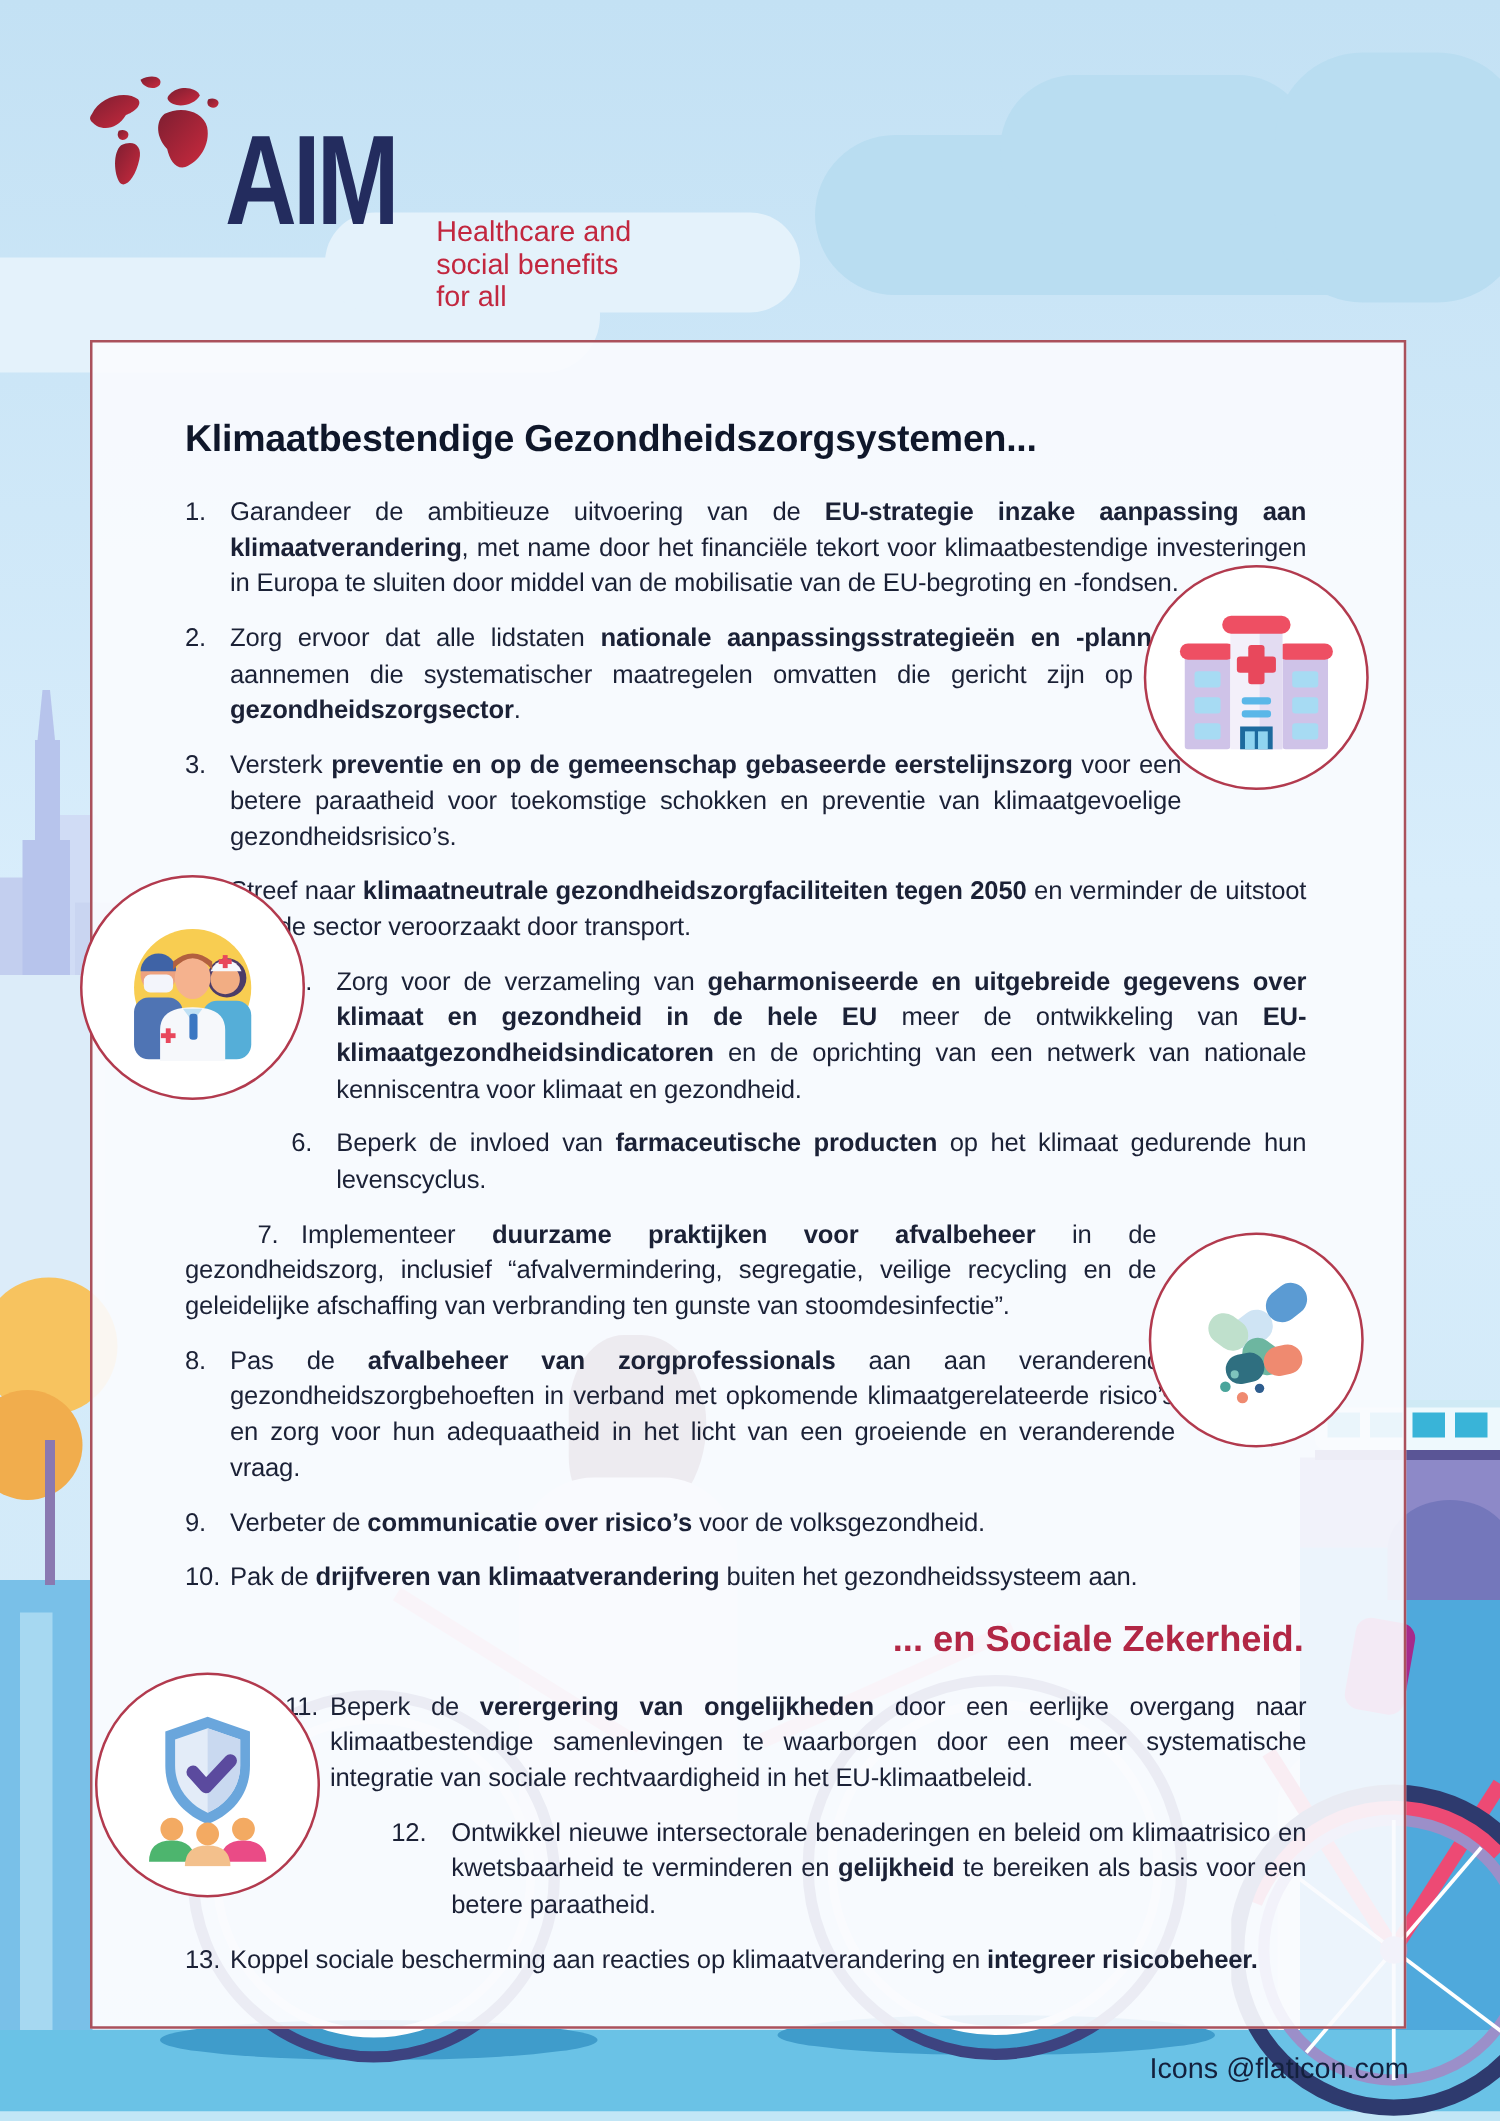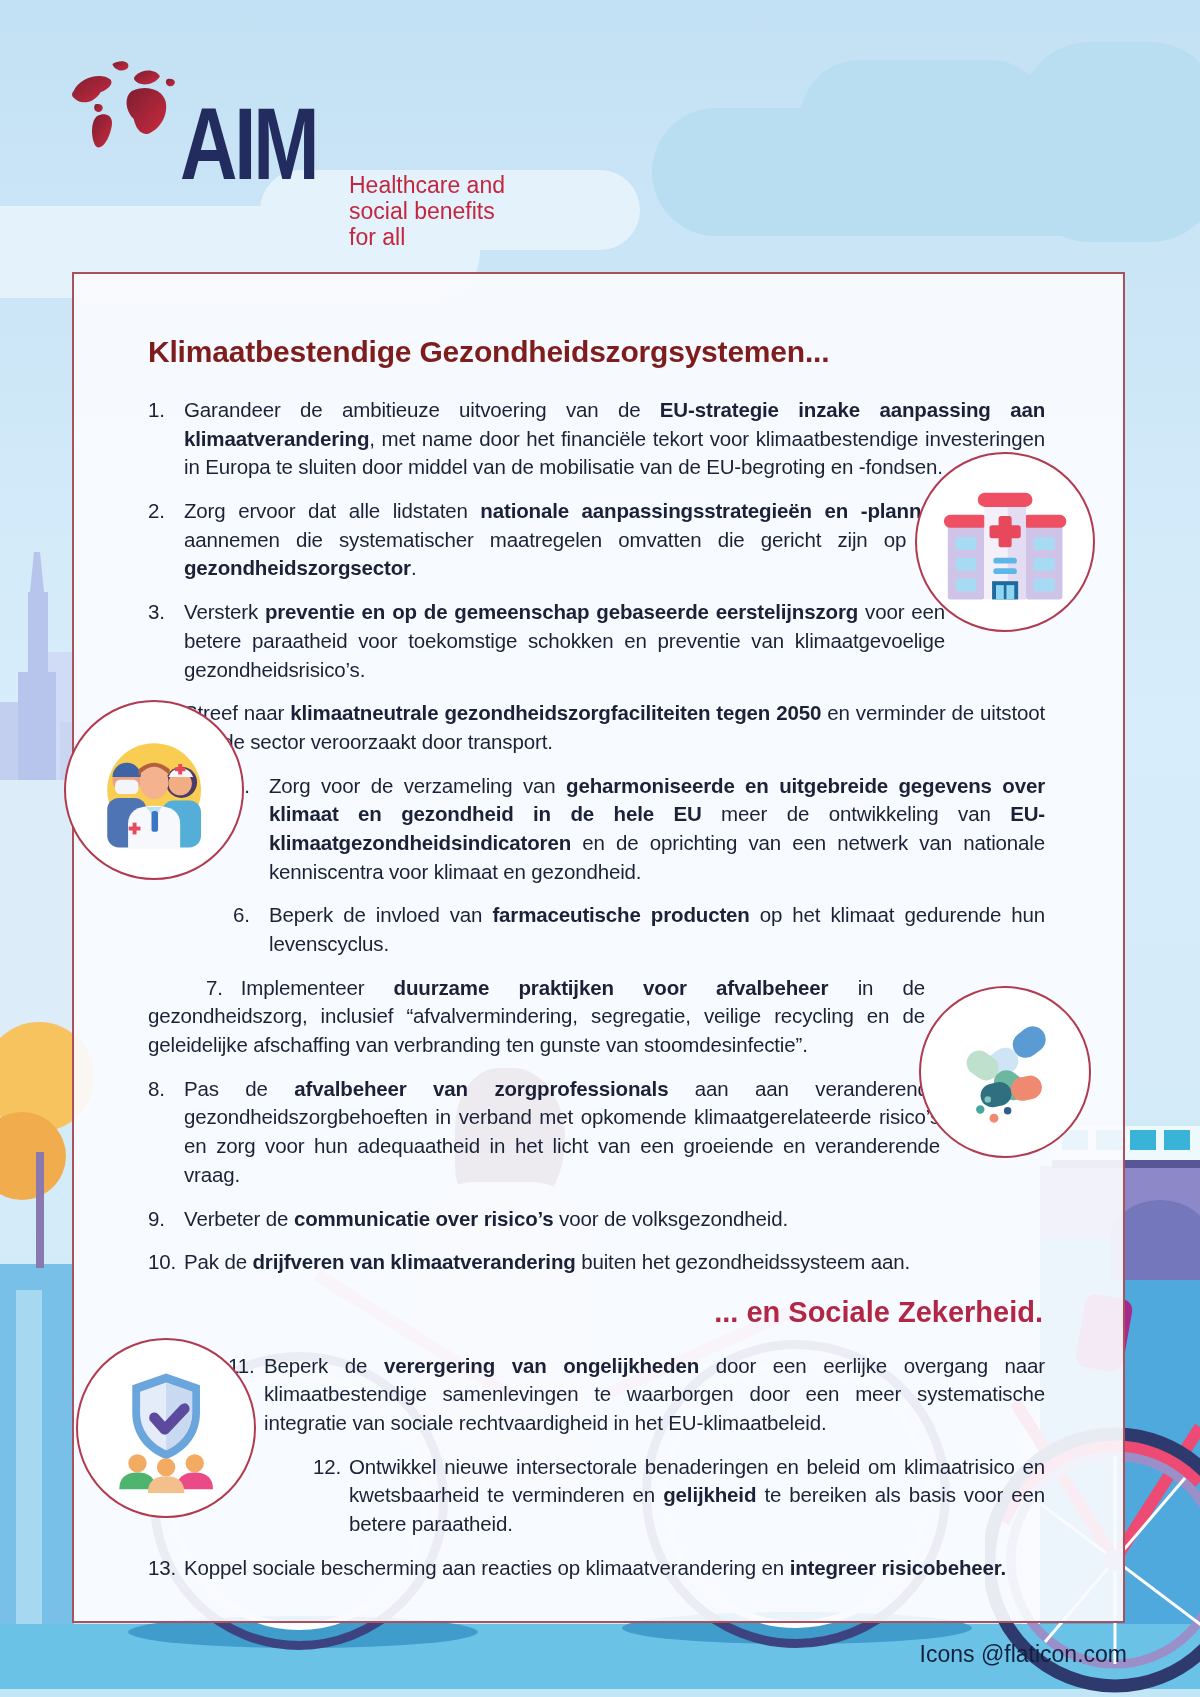--- a/index.html
+++ b/index.html
@@ -18,27 +18,27 @@
   
   .logo{position:absolute;left:62px;top:48px;width:620px;height:190px;}
   .brand{position:absolute;left:118px;top:50px;font-weight:700;font-size:102px;line-height:.92;
          color:#232c5e;letter-spacing:-4px;transform:scaleX(.78);transform-origin:left top;}
   .tagline{position:absolute;left:287px;top:80px;font-size:23px;line-height:1.14;color:#c2273f;margin-top:44px;}
 
   
   .card{position:absolute;left:72px;top:272px;width:1053px;height:1351px;box-sizing:border-box;
         background:rgba(250,251,254,.92);border:2px solid #aa515c;
         padding:60px 78px 0 74px;overflow:hidden;}
-  .card h1{margin:0 0 26px 0;font-size:30px;line-height:1.2;font-weight:700;color:#7f1d1d;letter-spacing:-.2px;}
+  .card h1{margin:0 0 26px 0;font-size:30px;line-height:1.2;font-weight:700;color:#0f172a;letter-spacing:-.2px;}
   .card h2{margin:18px 2px 22px 0;font-size:29px;line-height:1.2;font-weight:700;color:#b22745;text-align:right;}
   .item{display:flex;margin-bottom:15px;font-size:20.5px;line-height:1.4;color:#1b2136;letter-spacing:-.15px;}
   .item .num{flex:0 0 36px;}
   .item .txt{flex:1;text-align:justify;}
   .item b{font-weight:700;}
-  .ml85{margin-left:85px;} .ml102{margin-left:80px;} .ml165{margin-left:165px;}
+  .ml85{margin-left:85px;} .ml102{margin-left:80px;} .ml165{margin-left:165px;gap:12px;}
   .mr100{margin-right:100px;} .mr105{margin-right:105px;} .mr120{margin-right:120px;}
   .item.inline{display:block;text-align:justify;text-indent:58px;}
   .item.inline .num{display:inline;margin-right:18px;}
   .item.inline .txt{display:inline;text-align:justify;}
 
   
   .badge{position:absolute;border-radius:50%;background:#ffffff;border:2px solid #b23a4e;
          box-sizing:border-box;display:flex;align-items:center;justify-content:center;}
   .badge svg{width:74%;height:74%;}
 

